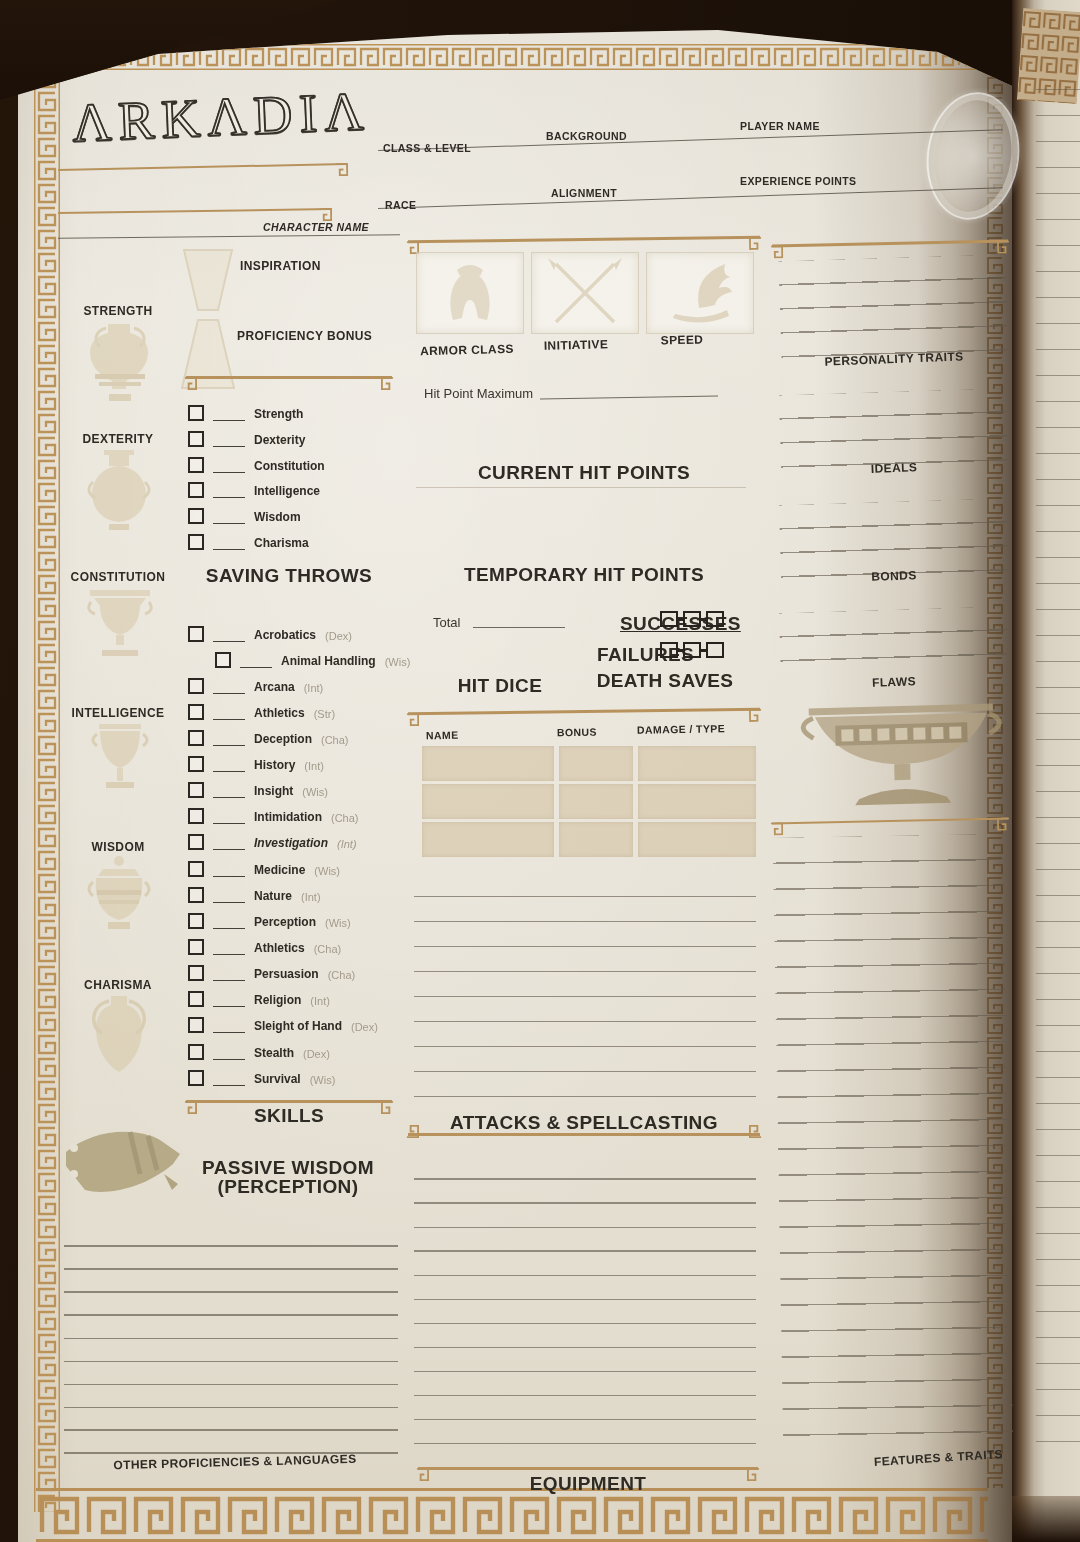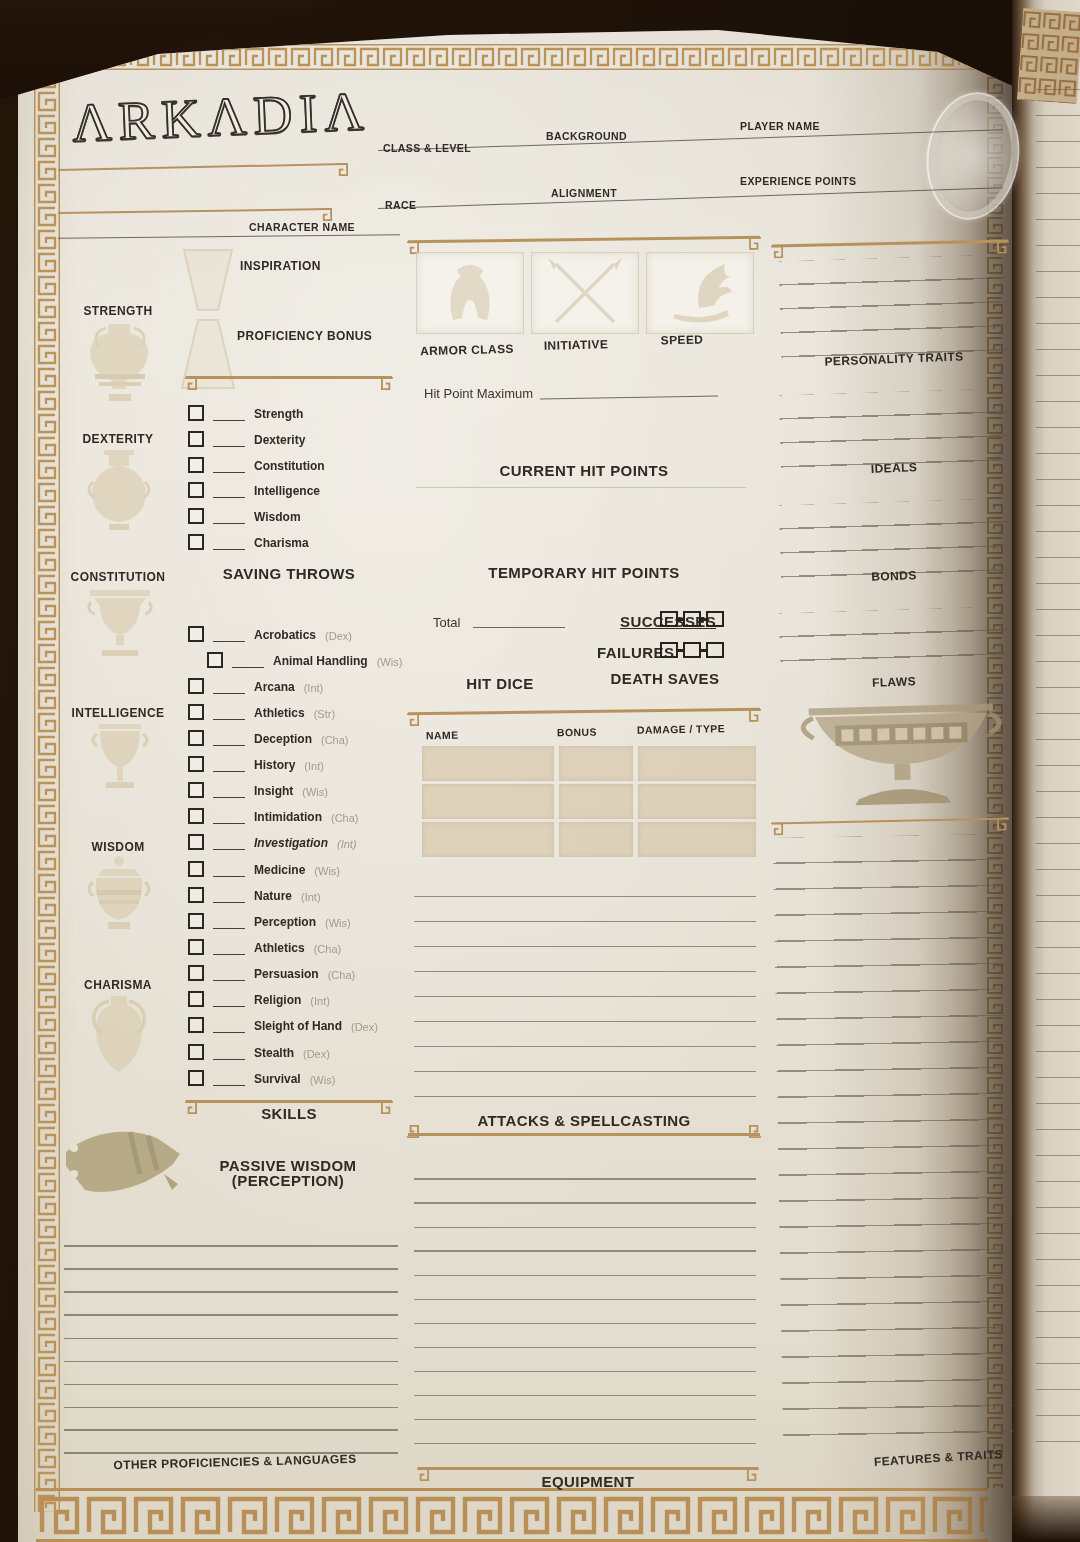--- a/index.html
+++ b/index.html
@@ -23,21 +23,21 @@
   .facing-lines{position:absolute;left:24px;top:64px;width:44px;height:1400px;
     background:repeating-linear-gradient(to bottom,rgba(0,0,0,0) 0 25px,rgba(100,88,70,.55) 25px 26px);}
   
   .lines23{background:repeating-linear-gradient(to bottom,rgba(0,0,0,0) 0 21.5px,rgba(95,86,72,.65) 21.5px 23px);}
   .lines24{background:repeating-linear-gradient(to bottom,rgba(0,0,0,0) 0 22.5px,rgba(95,86,72,.62) 22.5px 24px);}
   .lines25{background:repeating-linear-gradient(to bottom,rgba(0,0,0,0) 0 23.5px,rgba(95,86,72,.62) 23.5px 25px);}
   .lines26{background:repeating-linear-gradient(to bottom,rgba(0,0,0,0) 0 24.5px,rgba(95,86,72,.60) 24.5px 26px);}
   
   .lbl{font-weight:700;color:#2e2a24;letter-spacing:.4px;font-size:12px;line-height:1;}
   .lbl.sm{font-size:10.5px;}
-  .lbl.md{font-size:15px;}
+  .lbl.md{font-size:19px;}
   .c{text-align:center;}
   .ability-paren{font-weight:400;color:#a39b8b;font-size:11px;}
   .logo{font-family:"Liberation Serif",serif;font-size:54px;letter-spacing:7px;color:#efece3;
     -webkit-text-stroke:1.7px #35312a;
     text-shadow:-1px 0 #4a453c,1px 0 #4a453c,0 -1px #4a453c,0 1.5px #4a453c;
     transform:rotate(-2.4deg);white-space:nowrap;}
   
   .gold-rule{border-top:3px solid #b8925c;position:absolute;}
   .thin-rule{border-top:1.5px solid rgba(80,73,61,.8);position:absolute;}
   .cap{position:absolute;width:13px;height:13px;top:-2px;}
@@ -129,21 +129,21 @@
     <svg class="cap r" style="right:-2px;" viewBox="0 0 14 14">
         <path d="M13 1 H1 V13 H9 V7 H5" fill="none" stroke="#b8925c" stroke-width="2"></path>
       </svg>
   </div>
   <div class="gold-rule" style="left:58px;top:210px;width:272px;border-top-width:2.5px;transform:rotate(-.8deg);">
     <svg class="cap r" style="right:-2px;" viewBox="0 0 14 14">
         <path d="M13 1 H1 V13 H9 V7 H5" fill="none" stroke="#b8925c" stroke-width="2"></path>
       </svg>
   </div>
   <div class="thin-rule" style="left:58px;top:236px;width:342px;transform:rotate(-.6deg);"></div>
-  <div class="abs lbl sm" style="left:249px;top:222px;">CHARACTER NAME</div>
+  <div class="abs lbl sm" style="left:263px;top:222px;font-style:italic;">CHARACTER NAME</div>
 
   <div class="thin-rule" style="left:378px;top:150px;width:625px;transform:rotate(-1.9deg);transform-origin:left;"></div>
   <div class="abs lbl sm" style="left:383px;top:143px;">CLASS &amp; LEVEL</div>
   <div class="abs lbl sm" style="left:546px;top:131px;">BACKGROUND</div>
   <div class="abs lbl sm" style="left:740px;top:121px;">PLAYER NAME</div>
   <div class="thin-rule" style="left:378px;top:208px;width:625px;transform:rotate(-1.9deg);transform-origin:left;"></div>
   <div class="abs lbl sm" style="left:385px;top:200px;">RACE</div>
   <div class="abs lbl sm" style="left:551px;top:188px;">ALIGNMENT</div>
   <div class="abs lbl sm" style="left:740px;top:176px;">EXPERIENCE POINTS</div>
 
@@ -249,21 +249,21 @@
       <span class="skill-name">Charisma</span>
     </div>
   <div class="abs lbl md c" style="left:186px;top:566px;width:206px;">SAVING THROWS</div>
 
   <div class="skill-row" style="left:188px;top:627px;">
       <div class="ckb"></div>
       <div class="blank"></div>
       <span class="skill-name">Acrobatics</span>
       <span class="ability-paren">(Dex)</span>
     </div>
-  <div class="skill-row" style="left:188px;top:653px;padding-left:19px;">
+  <div class="skill-row" style="left:196px;top:653px;padding-left:19px;">
       <div class="ckb"></div>
       <div class="blank"></div>
       <span class="skill-name">Animal Handling</span>
       <span class="ability-paren">(Wis)</span>
     </div>
   <div class="skill-row" style="left:188px;top:679px;">
       <div class="ckb"></div>
       <div class="blank"></div>
       <span class="skill-name">Arcana</span>
       <span class="ability-paren">(Int)</span>

